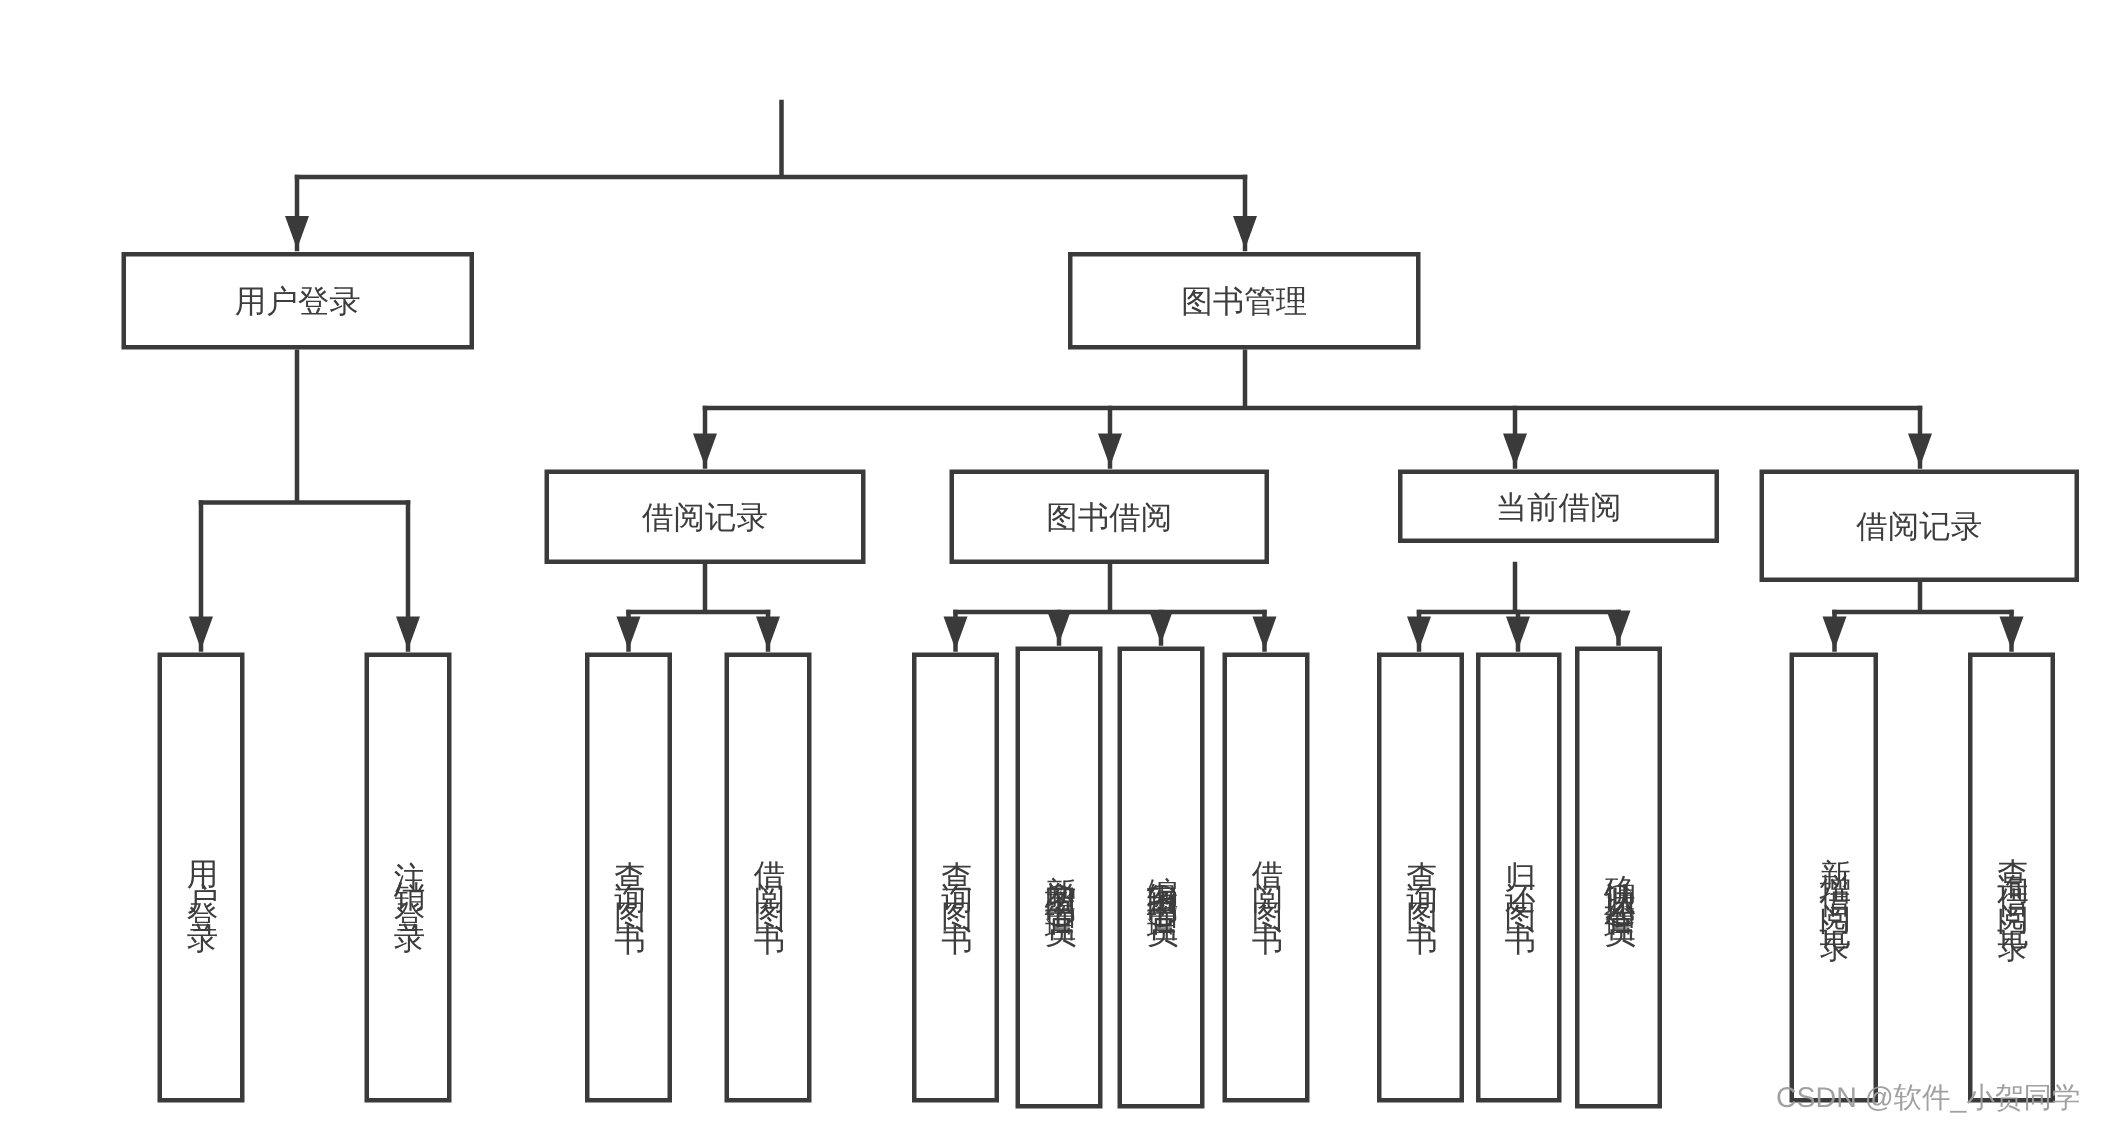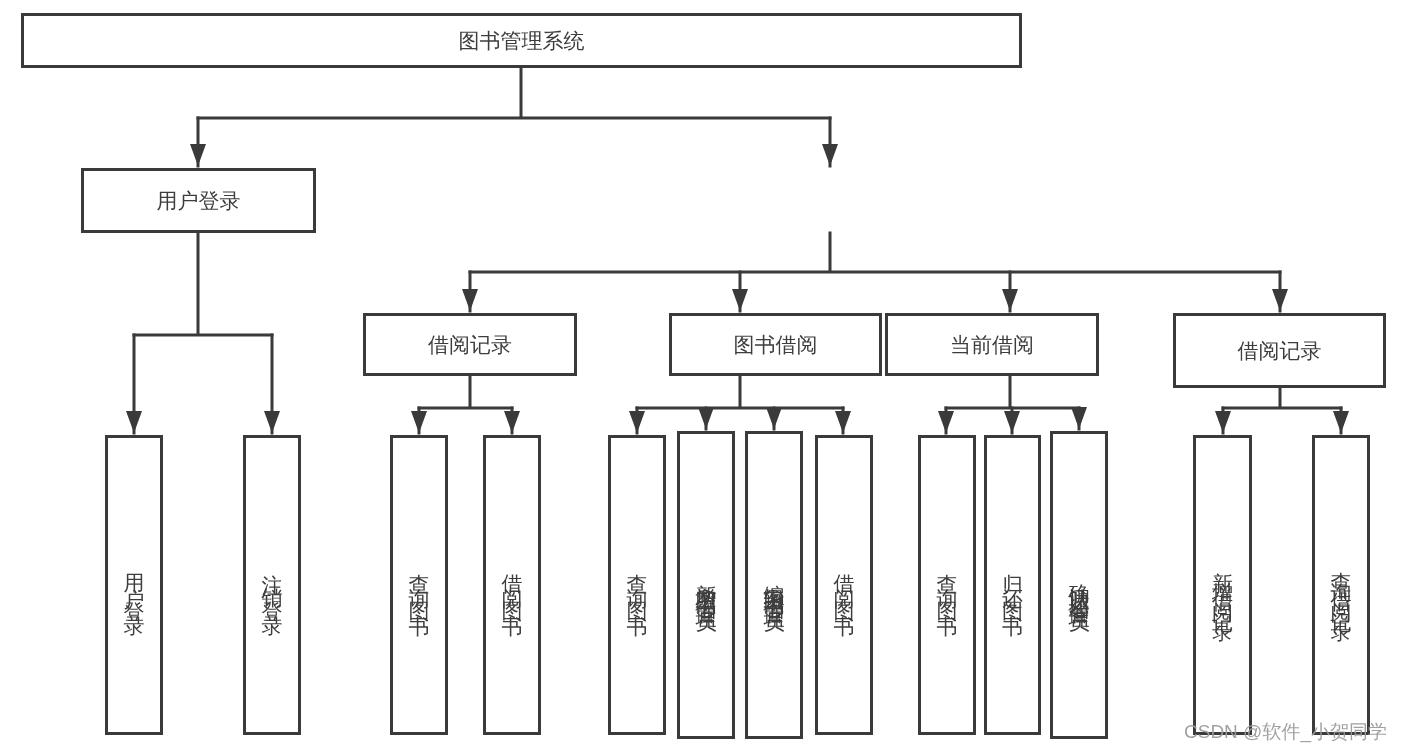--- a/index.html
+++ b/index.html
@@ -59,35 +59,35 @@
     <line x1="843" y1="408" x2="843" y2="433" marker-end="url(#arr)"></line>
 
     <line x1="946" y1="408" x2="946" y2="433" marker-end="url(#arr)"></line>
     <line x1="1012" y1="408" x2="1012" y2="433" marker-end="url(#arr)"></line>
     <line x1="1079" y1="408" x2="1079" y2="429" marker-end="url(#arr)"></line>
 
     <line x1="1223" y1="408" x2="1223" y2="433" marker-end="url(#arr)"></line>
     <line x1="1341" y1="408" x2="1341" y2="433" marker-end="url(#arr)"></line>
   </svg>
 
-  <div class="node" style="left:21px;top:13px;width:1001px;height:55px">
-    <span>图书管理系统</span>
-  </div>
 
   <div class="node" style="left:81px;top:168px;width:235px;height:65px">
     <span>用户登录</span>
+  </div>
+  <div class="node" style="left:712px;top:168px;width:235px;height:65px">
+    <span>图书管理</span>
   </div>
 
   <div class="node" style="left:363px;top:313px;width:214px;height:63px">
     <span>借阅记录</span>
   </div>
-  <div class="node" style="left:669px;top:313px;width:213px;height:63px">
+  <div class="node" style="left:633px;top:313px;width:213px;height:63px">
     <span>图书借阅</span>
   </div>
-  <div class="node" style="left:885px;top:313px;width:214px;height:63px">
+  <div class="node" style="left:932px;top:313px;width:214px;height:49px">
     <span>当前借阅</span>
   </div>
   <div class="node" style="left:1173px;top:313px;width:213px;height:75px">
     <span>借阅记录</span>
   </div>
 
   <div class="node leaf" style="left:105px;top:435px;width:58px;height:300px">
     <span class="vtext">用户登录</span>
   </div>
   <div class="node leaf" style="left:243px;top:435px;width:58px;height:300px">

